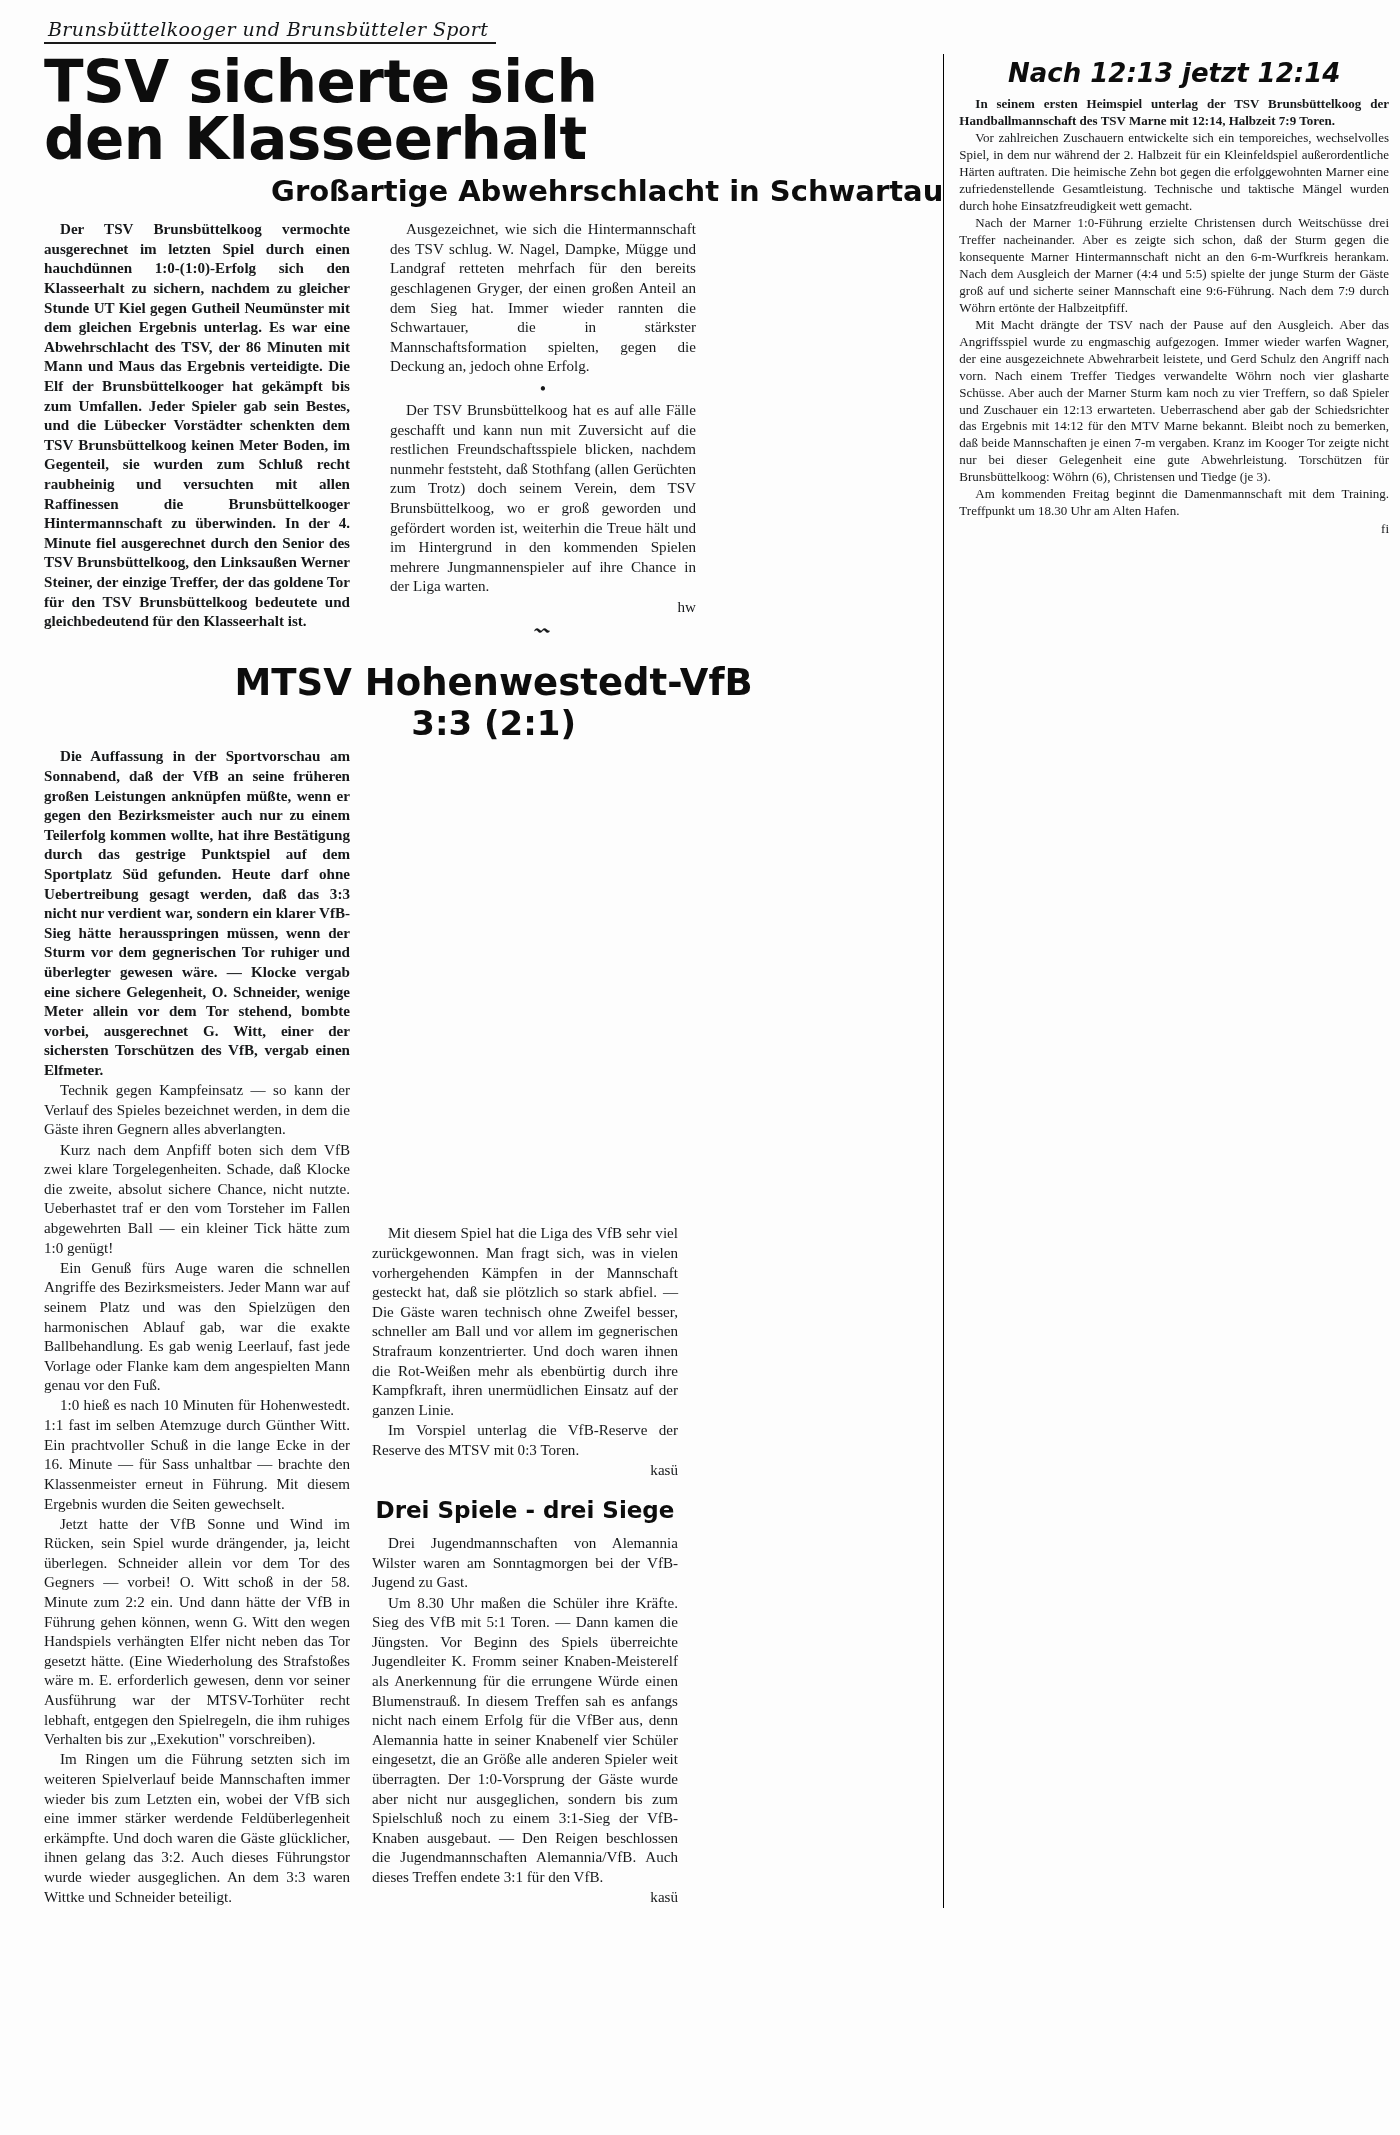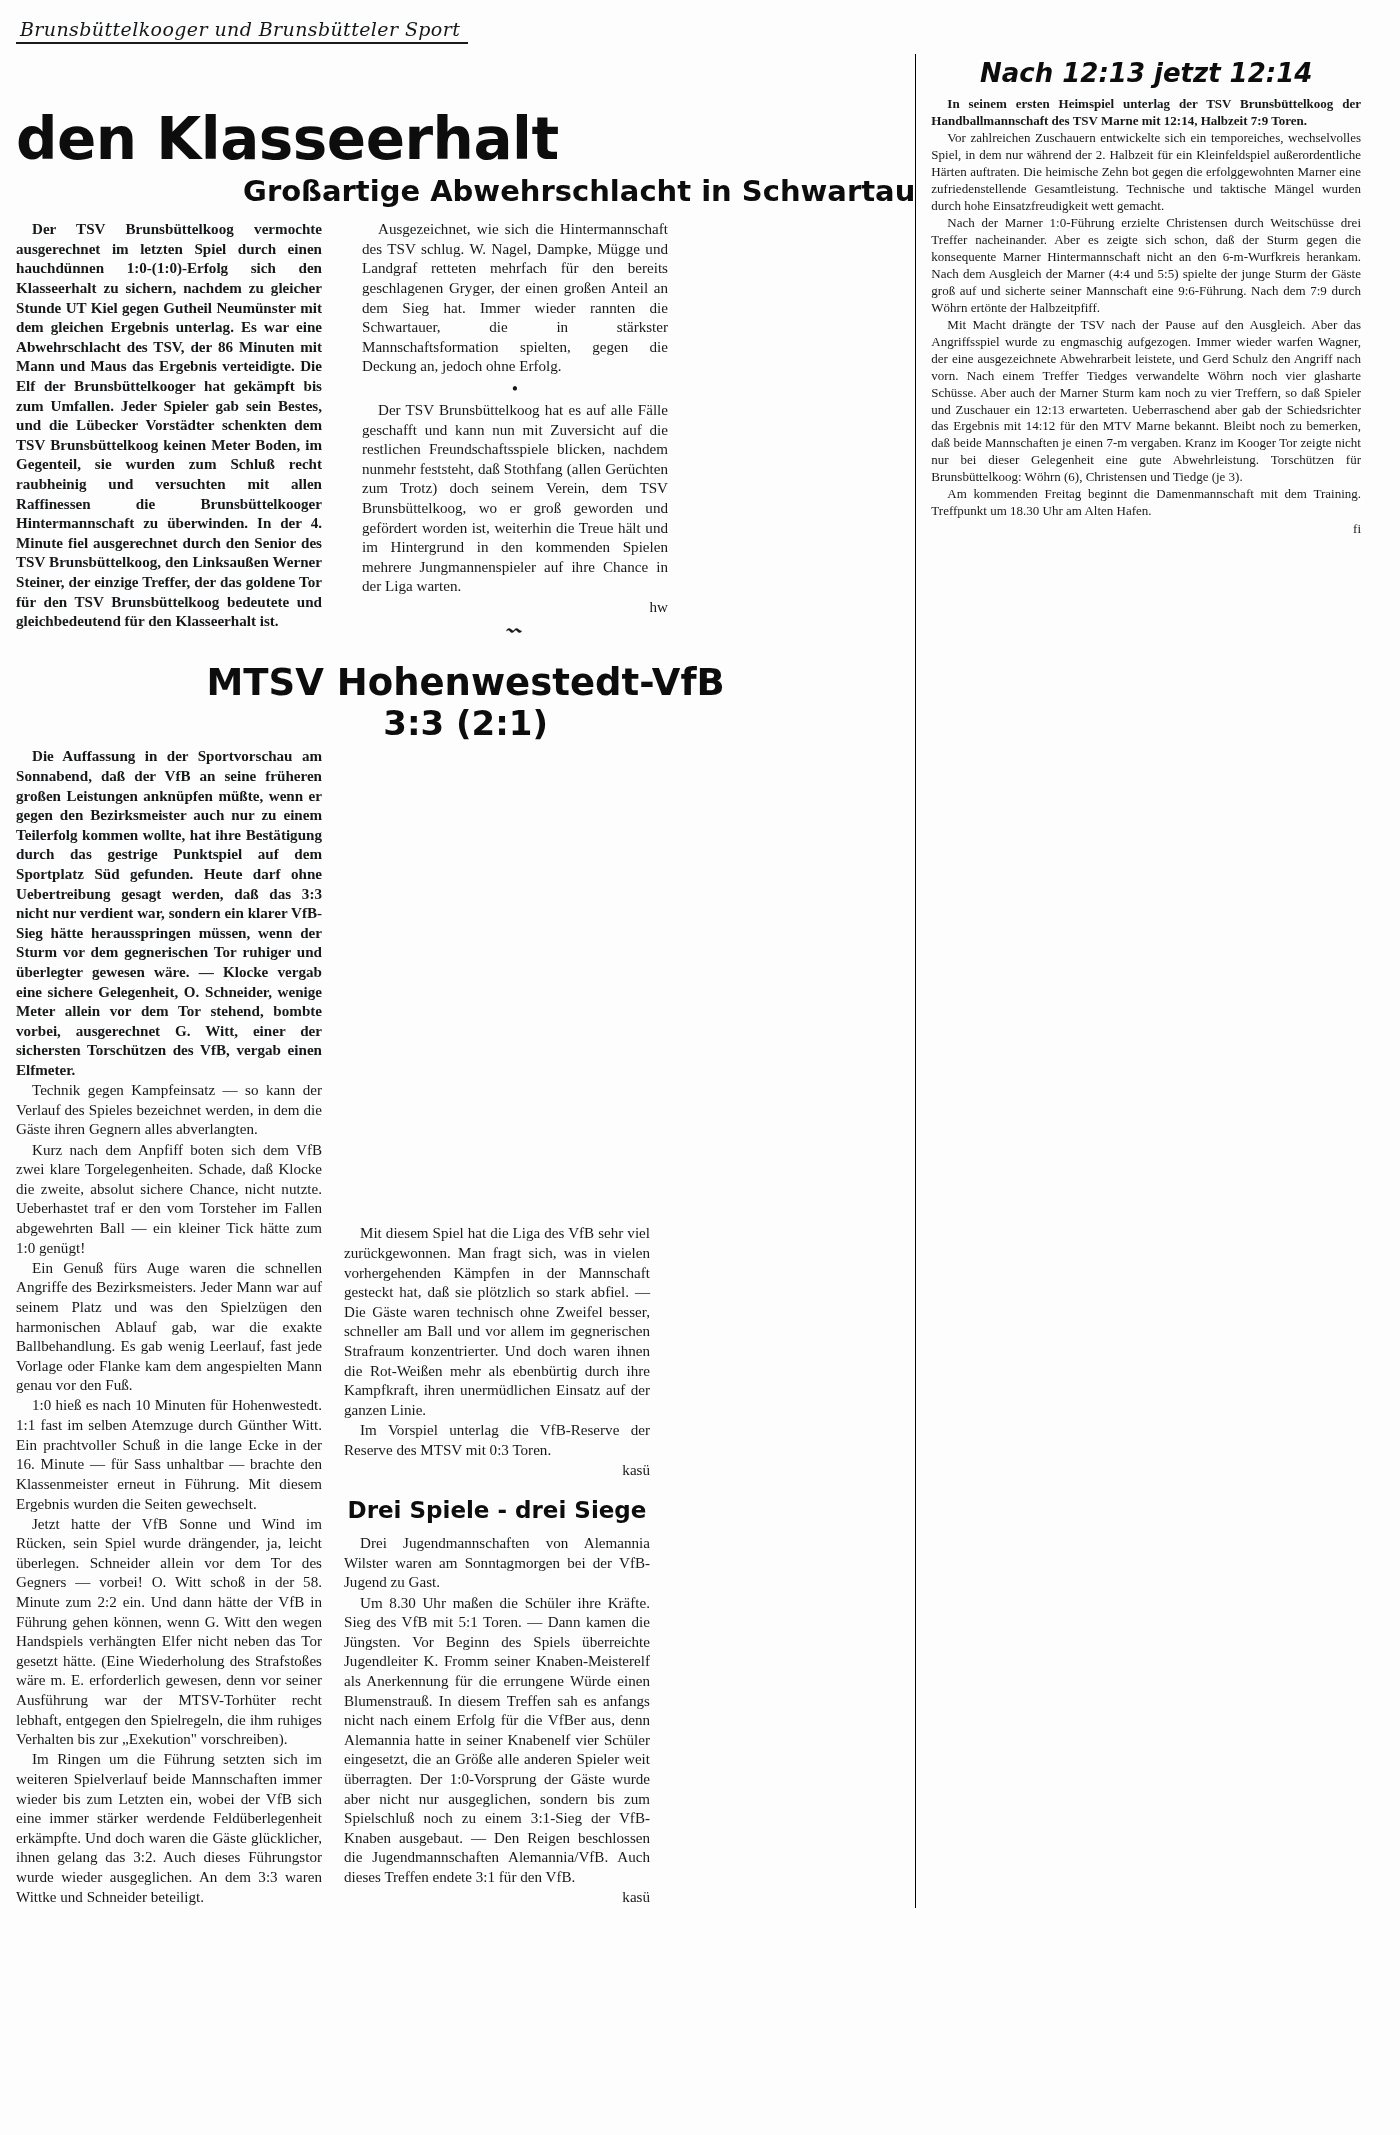--- a/index.html
+++ b/index.html
@@ -16,21 +16,21 @@
   .page {
     position: relative;
     width: 1400px;
     min-height: 2135px;
     background: #fdfdfd;
     padding: 0;
     box-sizing: border-box;
   }
   .scan {
     position: absolute;
-    left: 16px;
+    left: 44px;
     top: 18px;
     width: 1345px;
   }
   
   .masthead {
     font-family: "DejaVu Serif", serif;
     font-style: italic;
     font-size: 19px;
     letter-spacing: 0.4px;
     color: #15181a;
@@ -160,21 +160,21 @@
   <div class="scan">
 
     <div class="masthead">Brunsbüttelkooger und Brunsbütteler Sport</div>
     <div class="masthead-rule"></div>
 
     <div class="grid">
 
       <div class="left-block">
 
         <h1 class="headline">
-          <br>
+          <span>TSV sicherte sich</span><br>
           <span>den Klasseerhalt</span>
         </h1>
 
         <h2 class="subhead">Großartige Abwehrschlacht in Schwartau</h2>
 
         <div class="two-col">
           <div class="colw body-col">
             <p class="first bold-lead">Der TSV Brunsbüttelkoog vermochte ausgerechnet im letzten Spiel durch einen hauchdünnen 1:0-(1:0)-Erfolg sich den Klasseerhalt zu sichern, nachdem zu gleicher Stunde UT Kiel gegen Gutheil Neumünster mit dem gleichen Ergebnis unterlag. Es war eine Abwehrschlacht des TSV, der 86 Minuten mit Mann und Maus das Ergebnis verteidigte. Die Elf der Brunsbüttelkooger hat gekämpft bis zum Umfallen. Jeder Spieler gab sein Bestes, und die Lübecker Vorstädter schenkten dem TSV Brunsbüttelkoog keinen Meter Boden, im Gegenteil, sie wurden zum Schluß recht raubheinig und versuchten mit allen Raffinessen die Brunsbüttelkooger Hintermannschaft zu überwinden. In der 4. Minute fiel ausgerechnet durch den Senior des TSV Brunsbüttelkoog, den Linksaußen Werner Steiner, der einzige Treffer, der das goldene Tor für den TSV Brunsbüttelkoog bedeutete und gleichbedeutend für den Klasseerhalt ist.</p>
           </div>
           <div class="colw-r body-col">

